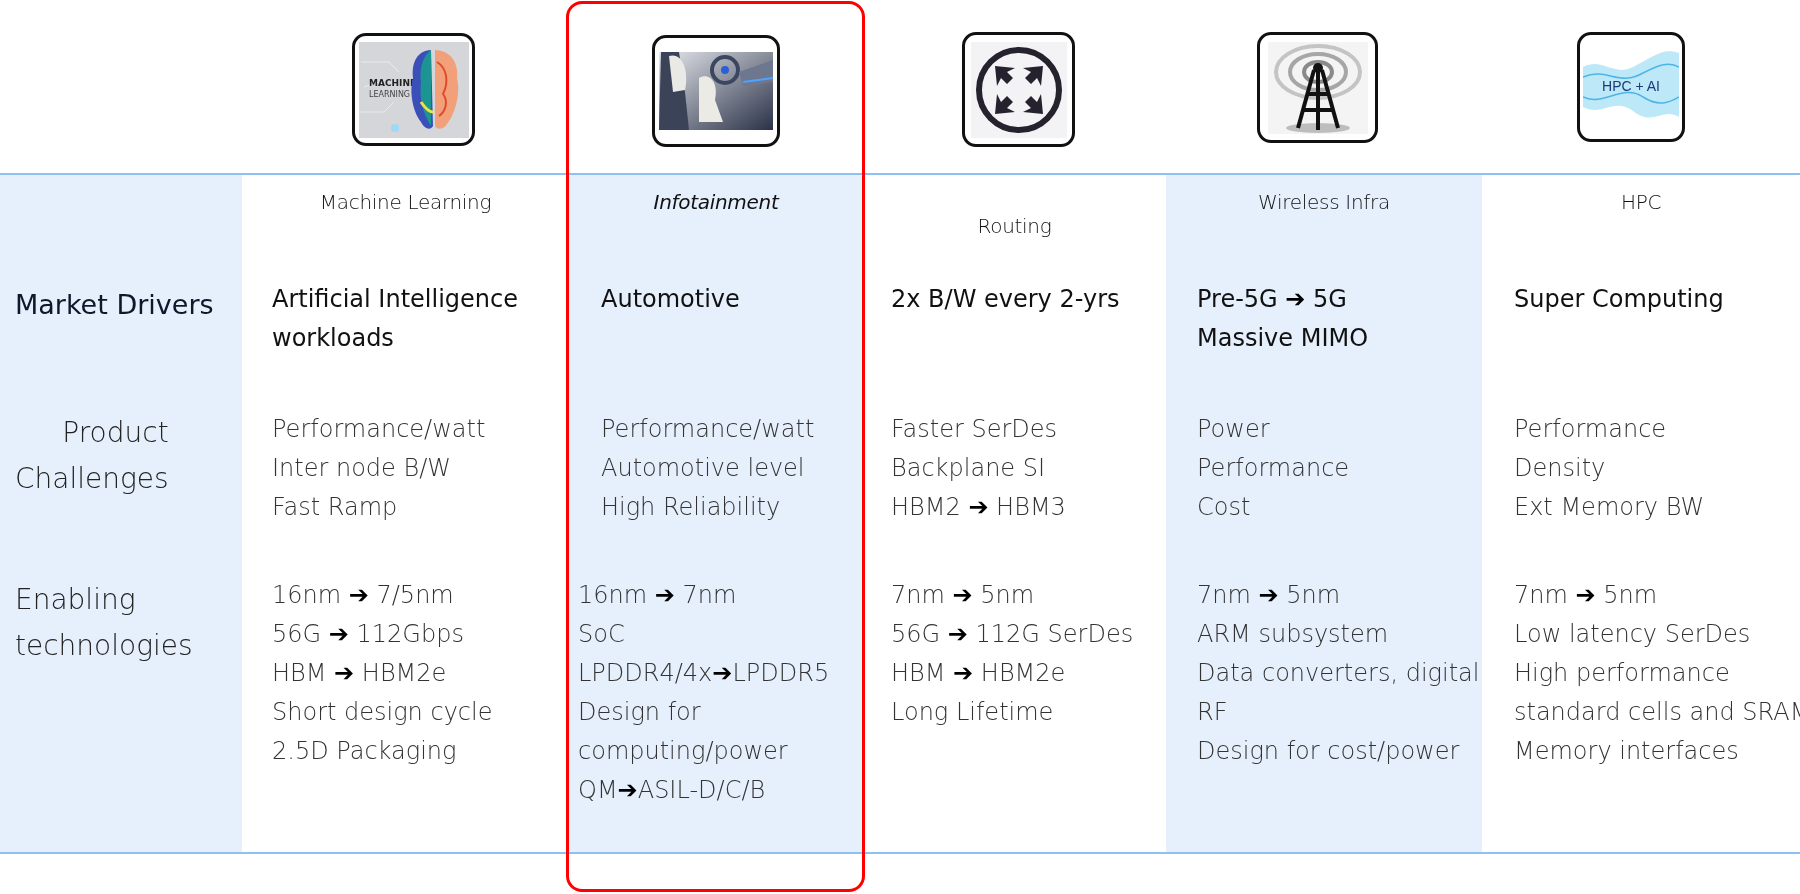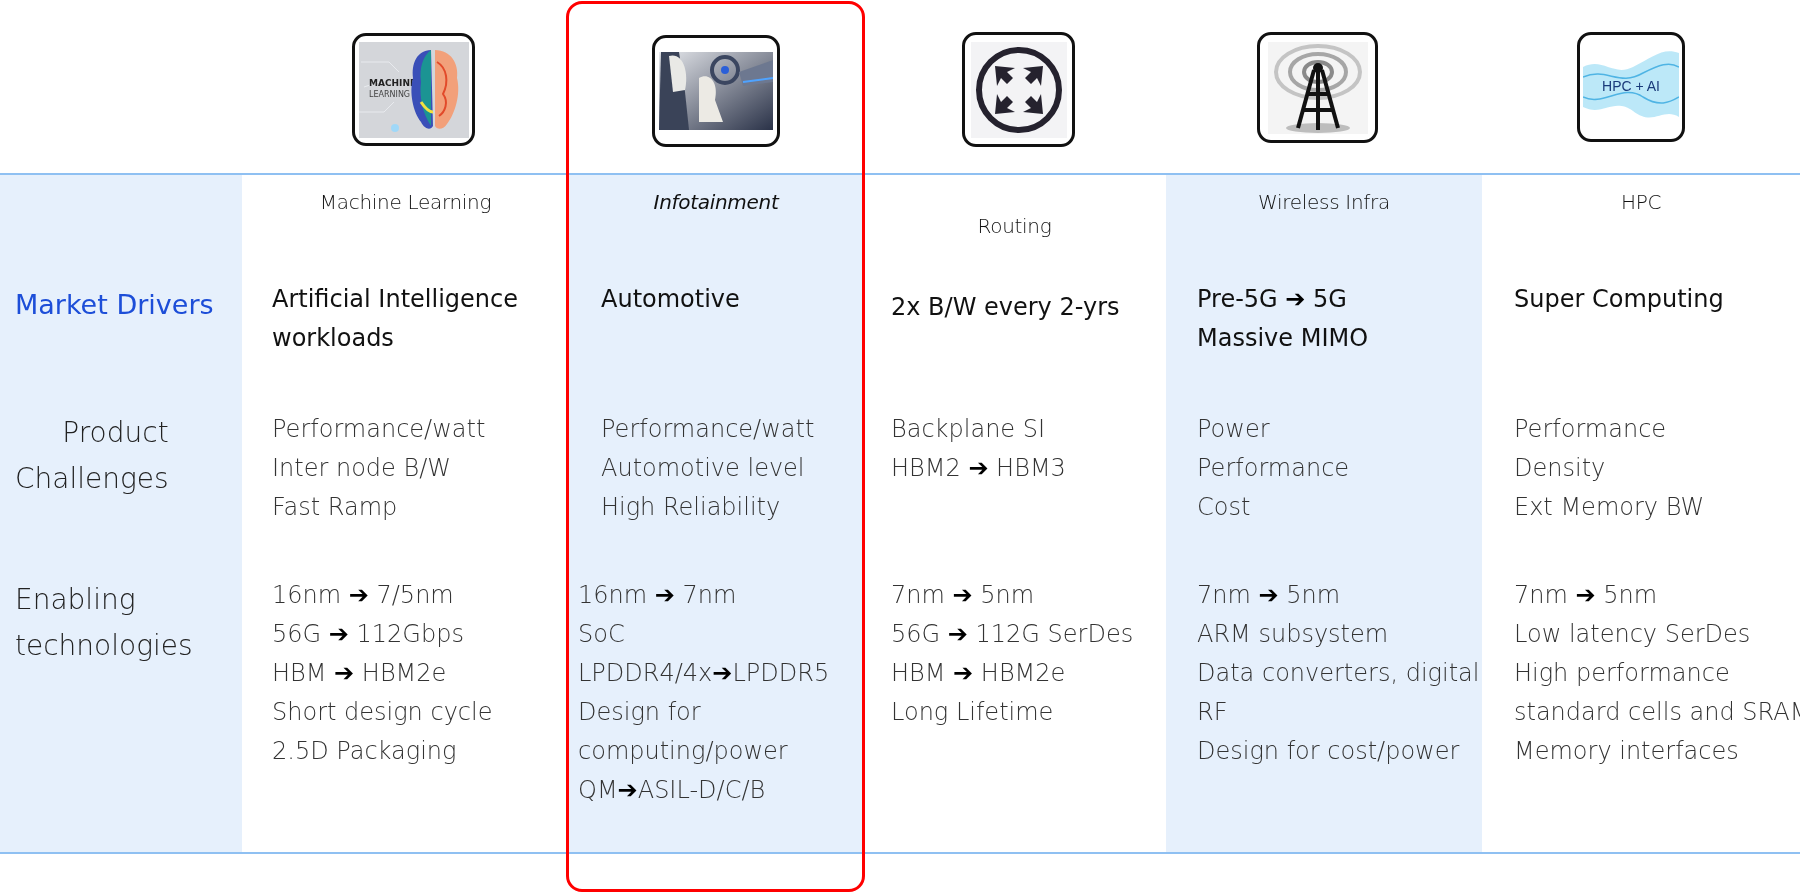--- a/index.html
+++ b/index.html
@@ -7,21 +7,21 @@
          font-family:"DejaVu Sans", "Liberation Sans", sans-serif; color:#222; }
   .band { position:absolute; top:174px; height:678px; background:#e6f0fc; }
   .hline { position:absolute; left:0; width:1800px; height:2px; background:#8fc0f2; }
   .icon-box { position:absolute; border:3px solid #111; border-radius:14px; background:#fff;
               box-sizing:border-box; overflow:hidden; display:flex; align-items:center; justify-content:center; }
   .redbox { position:absolute; left:566px; top:1px; width:299px; height:891px;
             border:3px solid #ff0000; border-radius:16px; box-sizing:border-box; pointer-events:none; }
   .col-title { position:absolute; top:190px; font-size:20px; font-weight:300; color:#111;
                text-align:center; letter-spacing:-0.3px; }
   .row-label { position:absolute; left:15px; font-size:28px; font-weight:300; color:#222; line-height:46px; }
-  .row-label.drivers { color:#1d4ed8; font-weight:400; font-size:27px; }
+  .row-label.drivers { color:#0f172a; font-weight:400; font-size:27px; }
   .cell { position:absolute; font-size:24px; line-height:39px; color:#333; white-space:nowrap; font-weight:300; }
   .cell.drivers { color:#111; font-weight:400; }
   .line { display:block; }
   .arrow { font-weight:700; color:#000; }
 </style>
 </head>
 <body>
 
 <div class="band" style="left:0;width:242px;"></div>
 <div class="band" style="left:569px;width:294px;"></div>
@@ -155,24 +155,25 @@
       <span class="line">High Reliability</span>
     </div>
     <div class="cell " style="left: 578px; top: 576px;">
       <span class="line">16nm <span class="arrow">➔</span> 7nm</span>
       <span class="line">SoC</span>
       <span class="line">LPDDR4/4x<span class="arrow">➔</span>LPDDR5</span>
       <span class="line">Design for</span>
       <span class="line">computing/power</span>
       <span class="line">QM<span class="arrow">➔</span>ASIL-D/C/B</span>
     </div>
-    <div class="cell drivers" style="left: 891px; top: 280px; margin-top: 8px;">
+    <div class="cell drivers" style="left: 891px; top: 280px;">
       <span class="line">2x B/W every 2-yrs</span>
     </div>
     <div class="cell " style="left: 891px; top: 410px;">
+      <span class="line">Faster SerDes</span>
       <span class="line">Backplane SI</span>
       <span class="line">HBM2 <span class="arrow">➔</span> HBM3</span>
     </div>
     <div class="cell " style="left: 891px; top: 576px;">
       <span class="line">7nm <span class="arrow">➔</span> 5nm</span>
       <span class="line">56G <span class="arrow">➔</span> 112G SerDes</span>
       <span class="line">HBM <span class="arrow">➔</span> HBM2e</span>
       <span class="line">Long Lifetime</span>
     </div>
     <div class="cell drivers" style="left: 1197px; top: 280px;">

